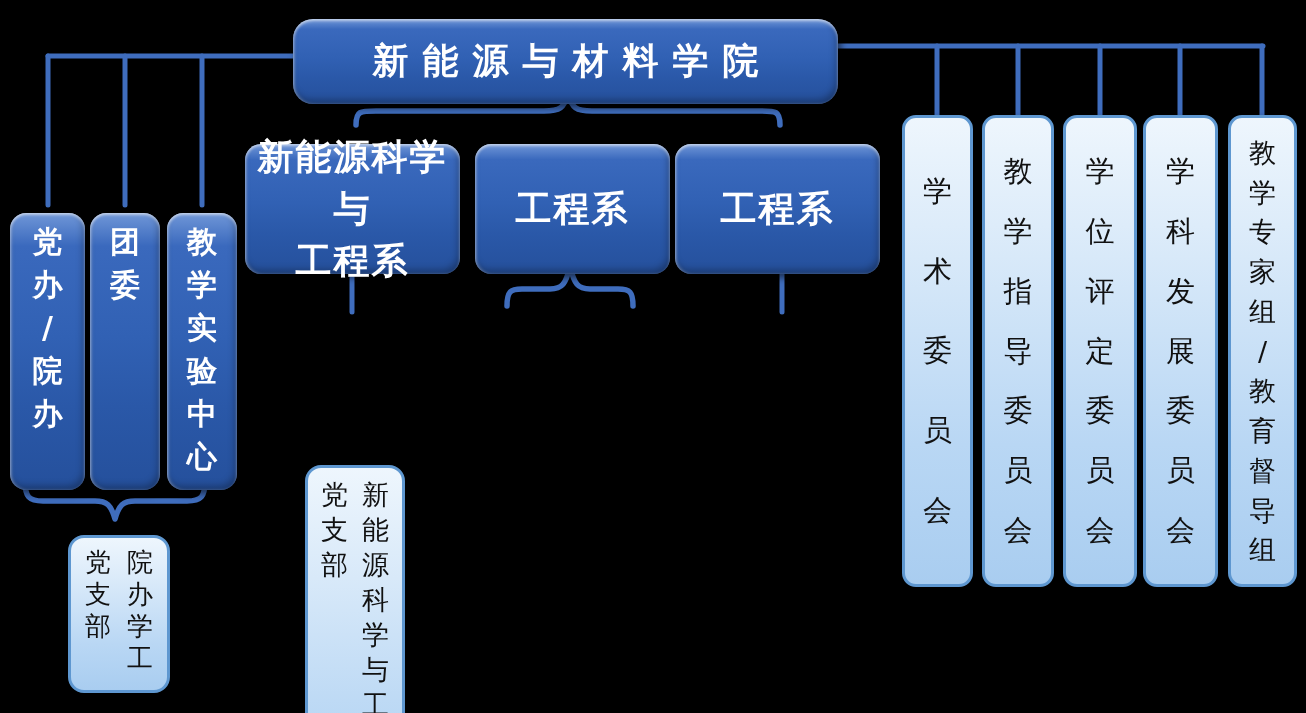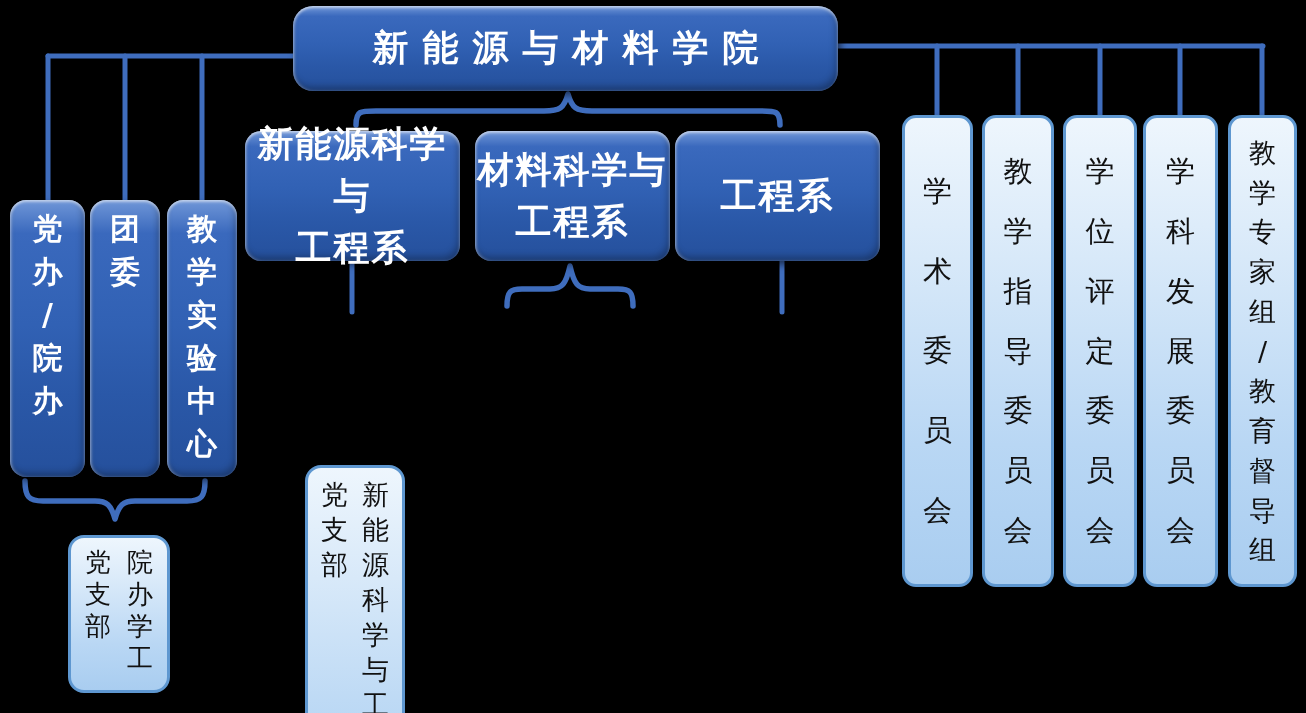--- a/index.html
+++ b/index.html
@@ -15,20 +15,21 @@
   
   .dark-box{
     position:absolute;z-index:1;
     border-radius:16px;
     background:linear-gradient(180deg,#7097d8 0%,#3a69bd 12%,#3161b4 45%,#2a58a8 70%,#25509c 100%);
     box-shadow:inset 0 2px 3px rgba(255,255,255,.55),
                inset 2px 0 3px rgba(255,255,255,.22),
                inset -2px -4px 7px rgba(0,0,0,.30),
                3px 4px 7px rgba(0,0,0,.55);
     color:#fff;
+    margin-top:13px;
   }
   .title-box{
     display:flex;align-items:center;justify-content:center;
     font-size:36px;font-weight:bold;letter-spacing:14px;text-indent:14px;
     border-radius:20px;
   }
   .dept-box{
     display:flex;flex-direction:column;align-items:center;justify-content:center;
     font-size:36px;font-weight:bold;letter-spacing:2px;line-height:1.45;
     text-align:center;
@@ -134,21 +135,20 @@
         <span class="vc">支</span>
         <span class="vc">部</span>
       </div>
   </div>
 
   <div class="dark-box dept-box" style="left:245px;top:131px;width:215px;height:130px;">
     <span>新能源科学与</span>
     <span>工程系</span>
   </div>
   <div class="dark-box dept-box" style="left:475px;top:131px;width:195px;height:130px;">
-    <span>材料科学与</span>
     <span>工程系</span>
   </div>
   <div class="dark-box dept-box" style="left:675px;top:131px;width:205px;height:130px;">
     <span>工程系</span>
   </div>
 
   <div class="light-box two-col" style="left:305px;top:307px;width:100px;height:373px;">
     <div class="pcol pcol-right">
         <span class="vc">新</span>
         <span class="vc">能</span>

